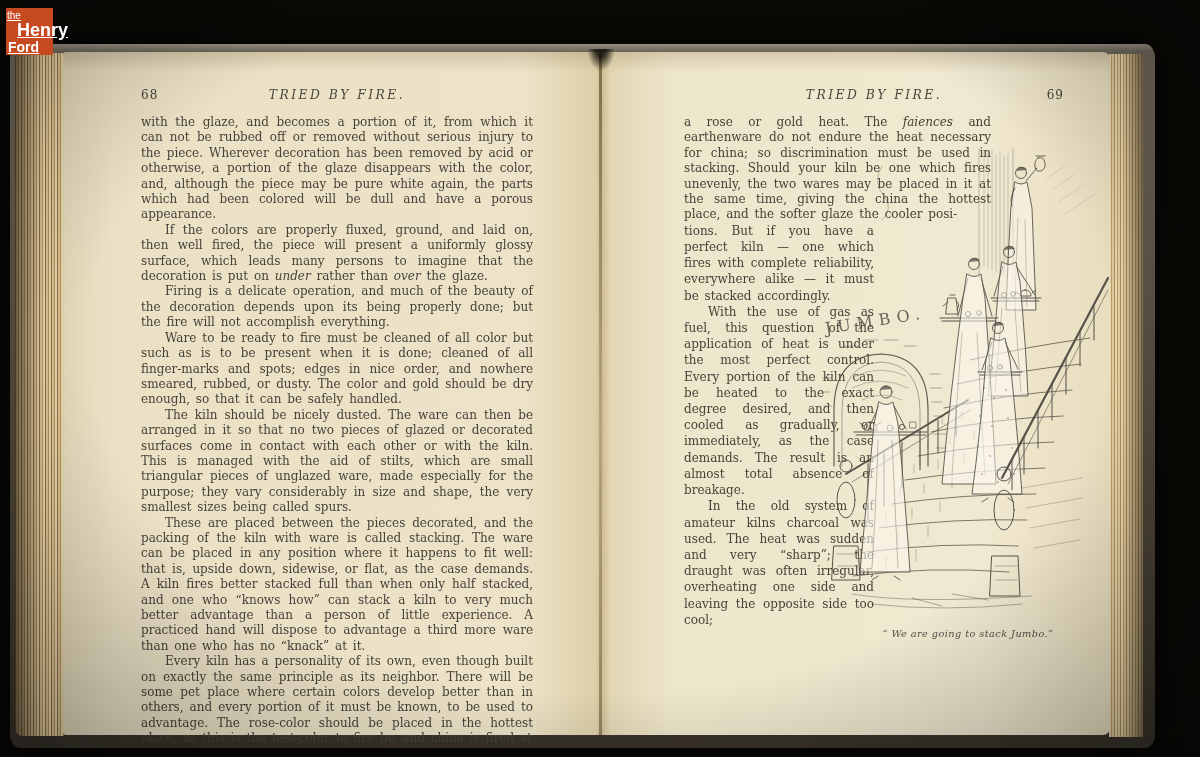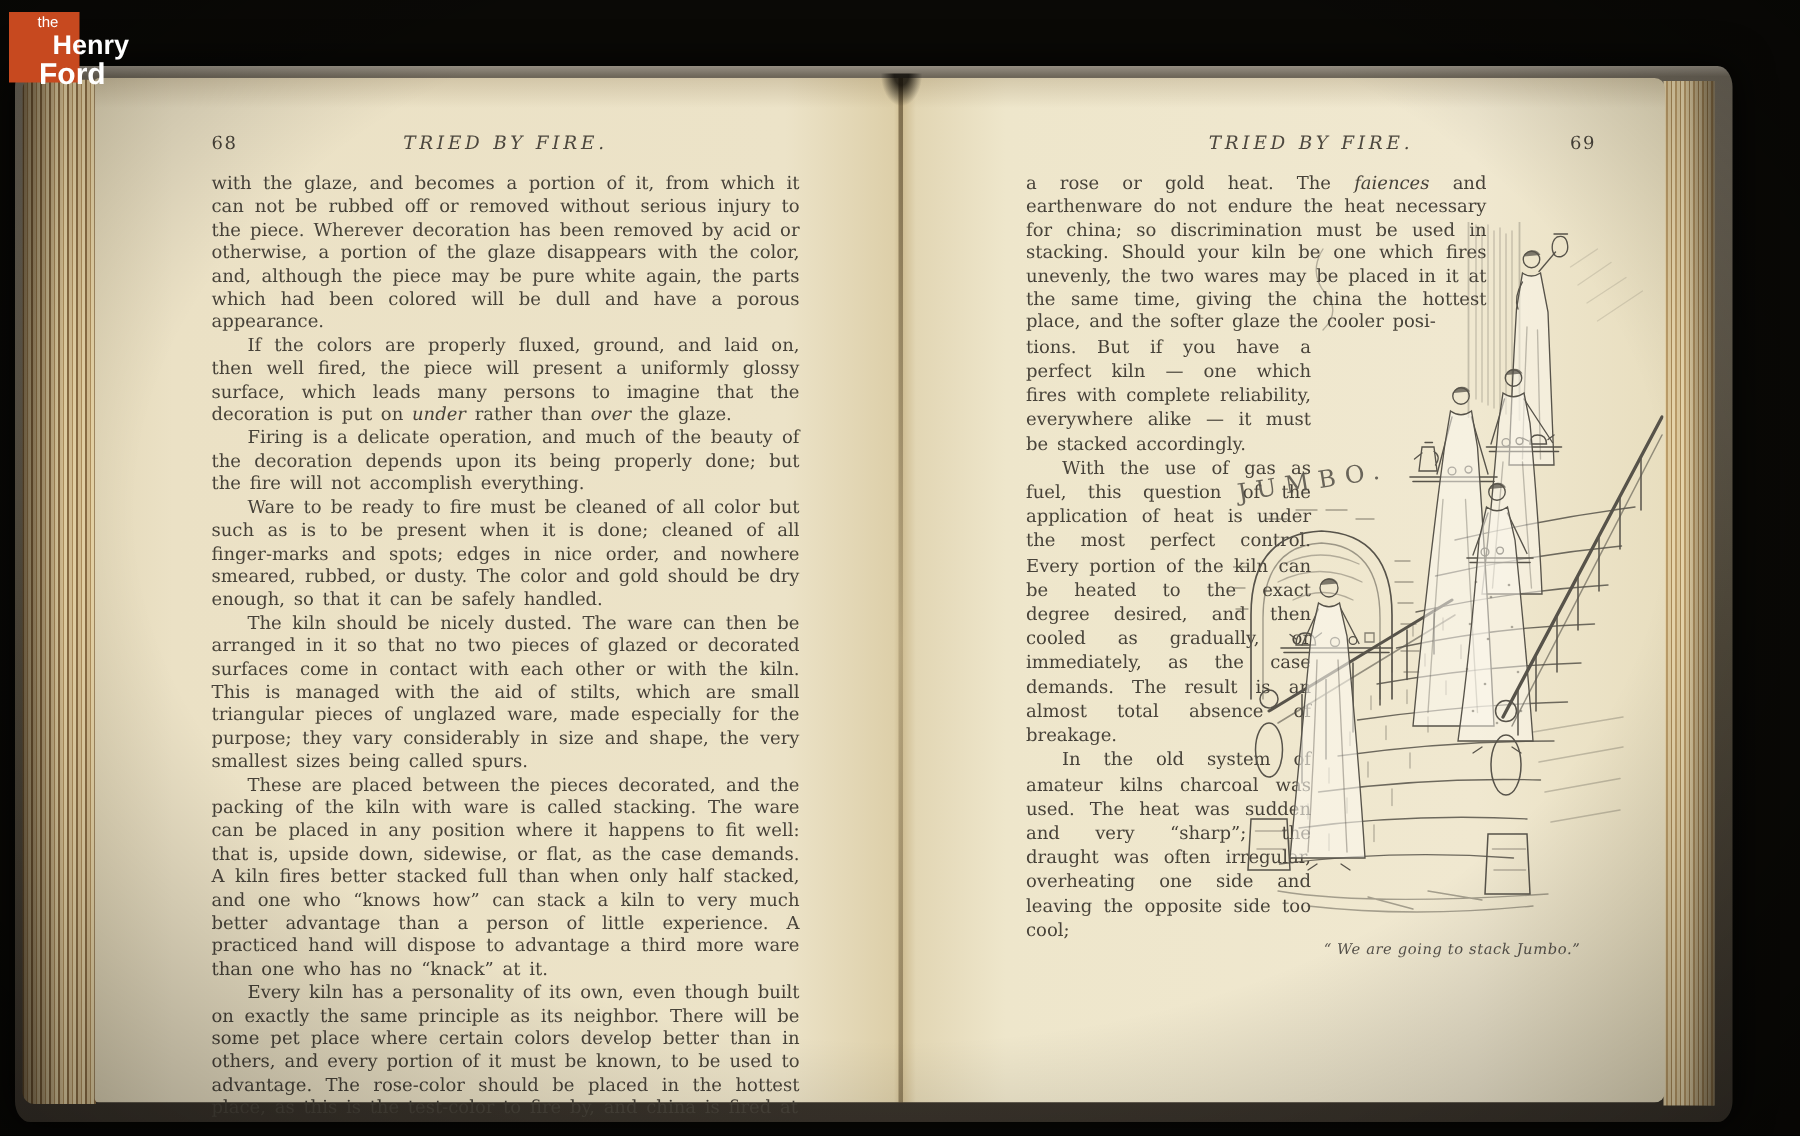--- a/index.html
+++ b/index.html
@@ -2,24 +2,24 @@
 <html><head>
 <meta charset="utf-8">
 <style>
   html,body{margin:0;padding:0;background:#000;}
   .scene{position:relative;width:1200px;height:757px;background:#0a0906;overflow:hidden;
          font-family:"DejaVu Serif","Liberation Serif",serif;}
   .vignette{position:absolute;inset:0;background:radial-gradient(ellipse at 50% 45%,rgba(0,0,0,0) 60%,rgba(0,0,0,.35) 100%);pointer-events:none;}
 
   
   .logo{position:absolute;left:6px;top:8px;width:47px;height:47px;background:#c7491f;z-index:9;
-        color:#fff;font-family:"Liberation Sans","DejaVu Sans",sans-serif;line-height:1;padding:3px 0 0 18px;box-sizing:border-box;}
+        color:#fff;font-family:"Liberation Sans","DejaVu Sans",sans-serif;line-height:1;padding:3px 0 0 0;box-sizing:border-box;text-decoration:underline;}
   .logo .l1{font-size:10px;margin-left:1px;}
   .logo .l2{font-size:18px;font-weight:700;margin-left:11px;margin-top:0px;}
-  .logo .l3{font-size:20px;font-weight:700;margin-left:2px;margin-top:1px;}
+  .logo .l3{font-size:14px;font-weight:700;margin-left:2px;margin-top:1px;}
 
   
   .book{position:absolute;left:10px;top:44px;width:1145px;height:704px;border-radius:10px/14px;
         background:linear-gradient(180deg,#968f83 0px,#6e675a 7px,#4e4739 55%,#38322a 100%);
         box-shadow:0 0 26px rgba(0,0,0,.9);}
   .fore-left{position:absolute;left:5px;top:9px;bottom:12px;width:49px;border-radius:6px 0 0 8px;
         background:linear-gradient(90deg,rgba(30,18,4,.55),rgba(30,18,4,0) 55%),
         repeating-linear-gradient(90deg,#8d6f45 0 1px,#d9c294 1px 3px,#b2925f 3px 4px,#e9d6a8 4px 6px);}
   .fore-right{position:absolute;right:12px;top:10px;bottom:11px;width:34px;
         background:linear-gradient(90deg,rgba(30,18,4,0) 40%,rgba(30,18,4,.5)),

